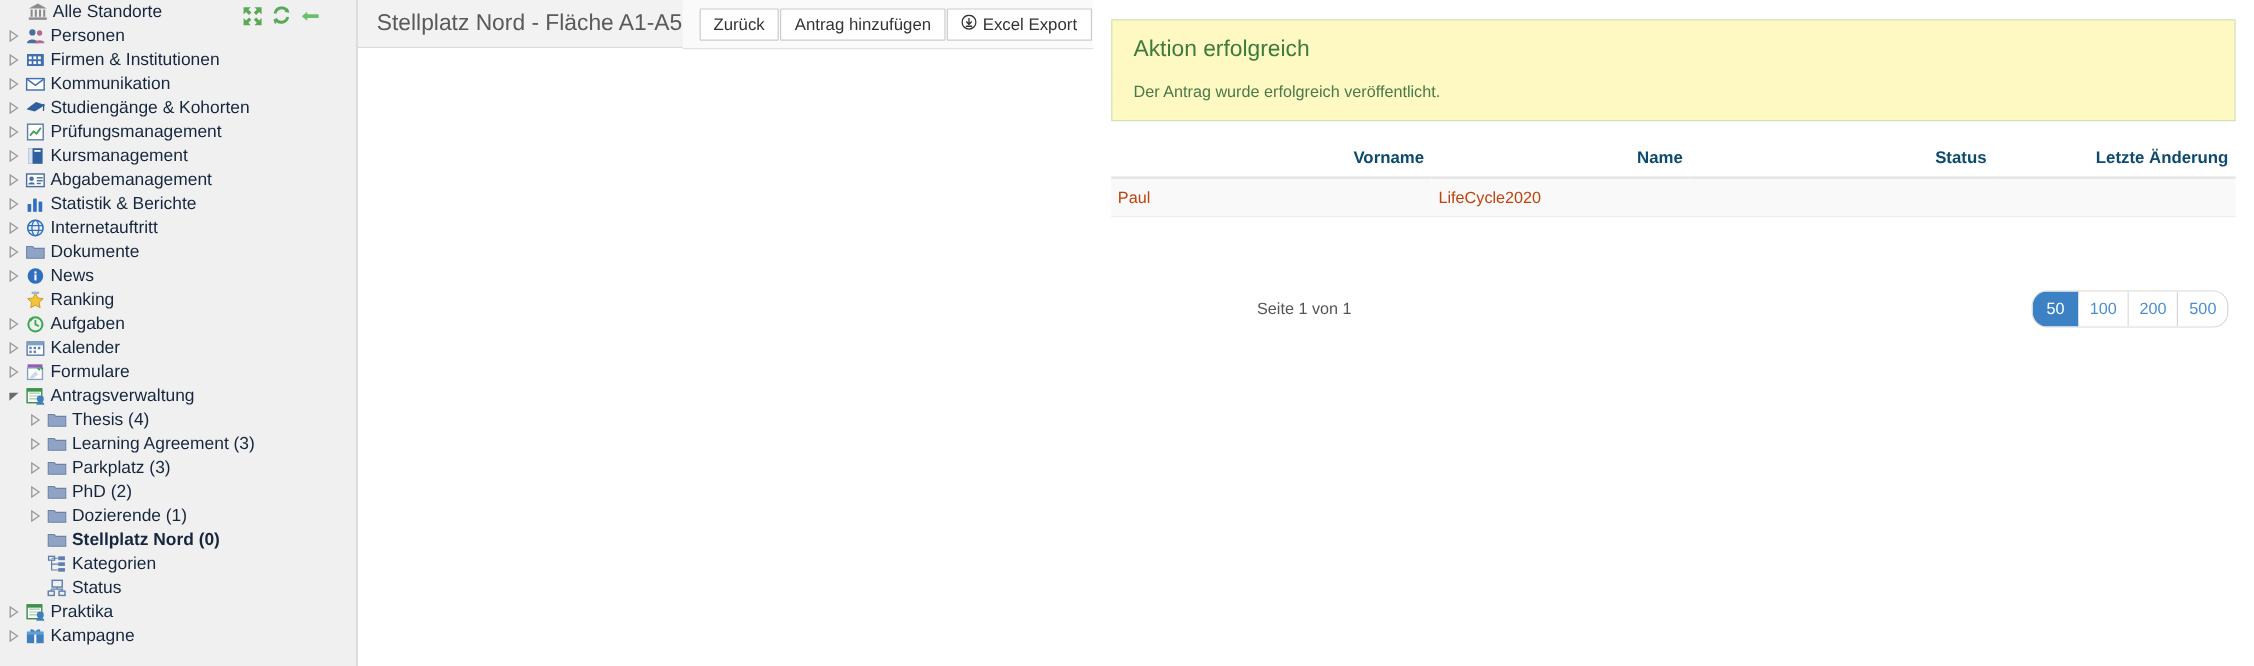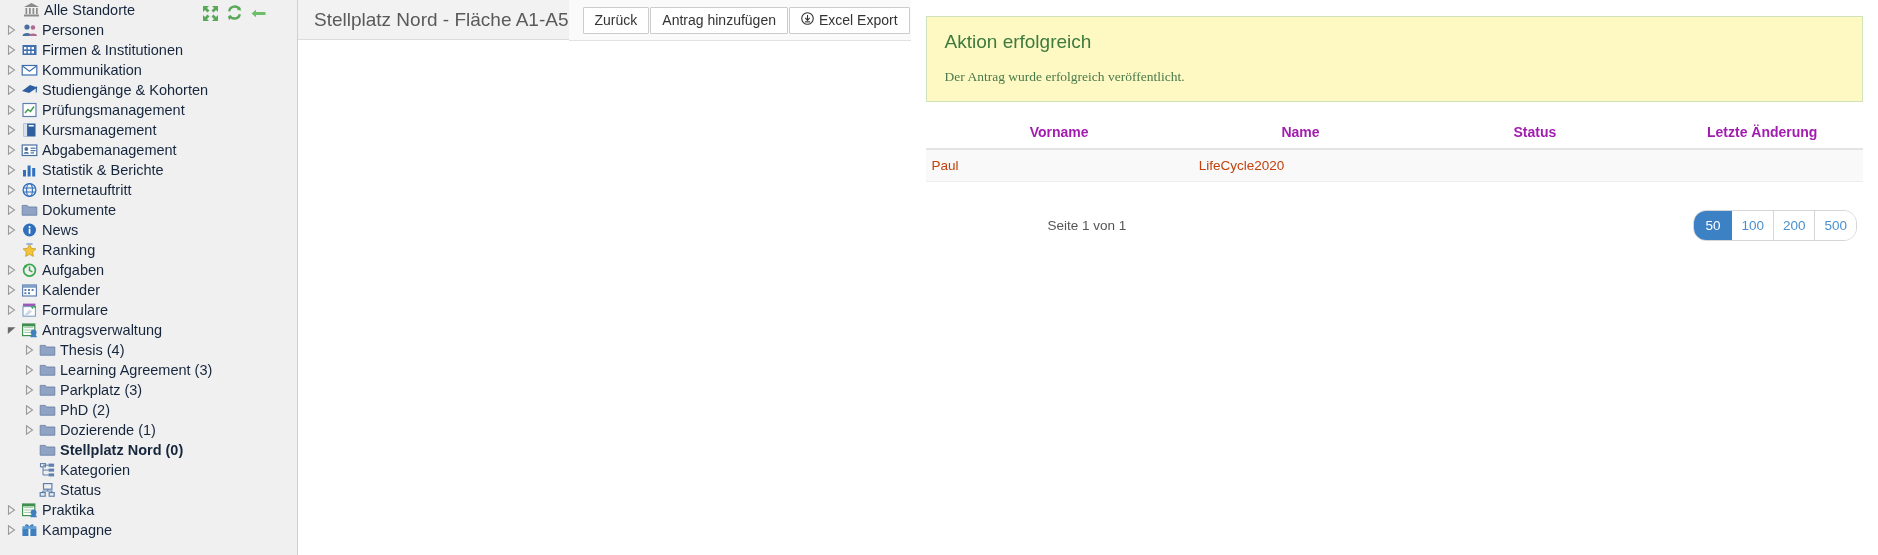--- a/index.html
+++ b/index.html
@@ -141,32 +141,31 @@
   .alert-title {
     font-size: 19px;
     color: #3d7a3d;
     margin: 0 0 16px 0;
     font-weight: normal;
   }
   .alert-text {
     font-size: 13.5px;
     color: #4a7a4a;
     margin: 0;
-    font-family: Liberation Serif, serif;
   }
 
   table.grid {
     width: 100%;
     border-collapse: collapse;
     table-layout: fixed;
   }
   table.grid th {
-    text-align: center;
+    text-align: right;
     font-size: 14px;
-    color: #a21caf;
+    color: #0c4a6e;
     font-weight: bold;
     padding: 8px 6px 8px 6px;
     border-bottom: 2px solid #e4e4e4;
     margin-left: 40px;
   }
   table.grid td {
     font-size: 13.5px;
     color: #c2410c;
     padding: 8px 6px;
     background: #f9f9f9;
@@ -174,21 +173,21 @@
   }
   .col-a { width: 28.5%; }
   .col-b { width: 23%; }
   .col-c { width: 27%; }
   .col-d { width: 21.5%; }
 
   .pager {
     display: flex;
     align-items: center;
     justify-content: space-between;
-    margin-top: 28px;
+    margin-top: 61px;
     padding: 0 6px;
   }
   .pager-info {
     font-size: 13.5px;
     color: #555555;
     margin-left: 116px;
   }
   .pagesize {
     display: flex;
     border-radius: 13px;

